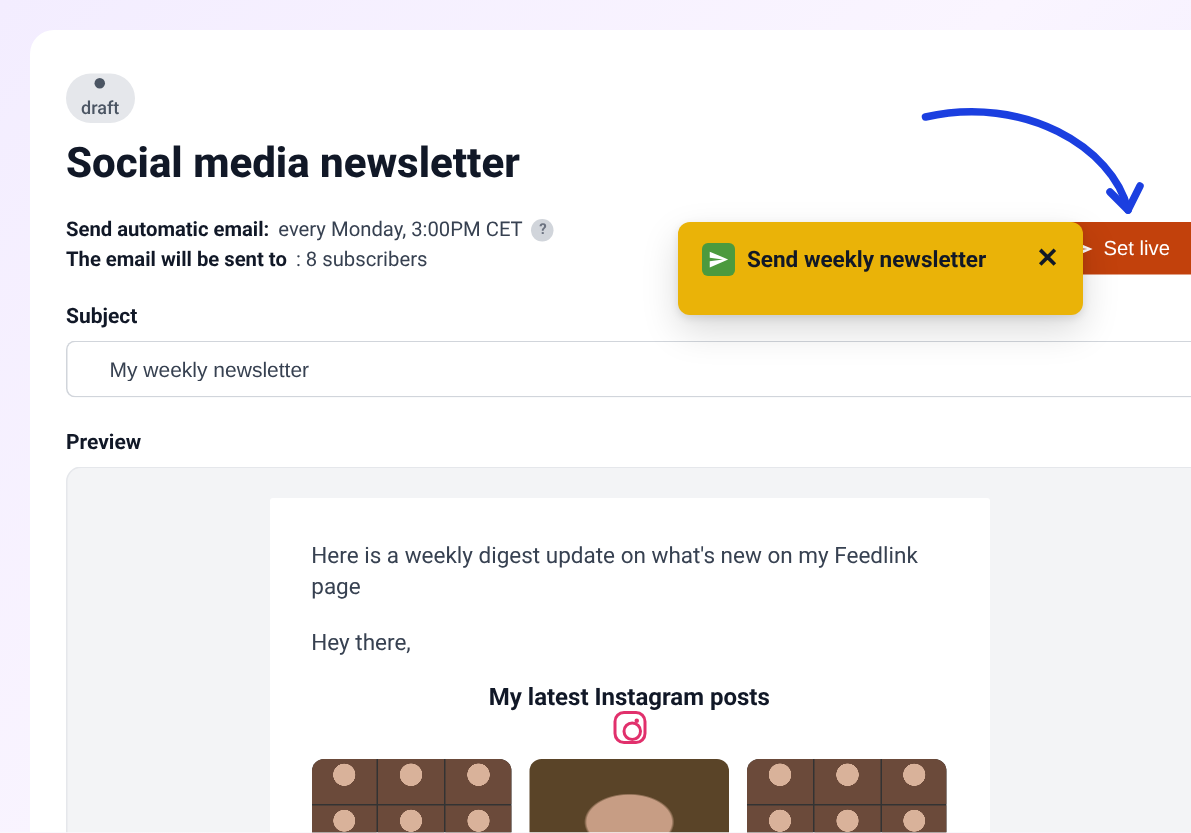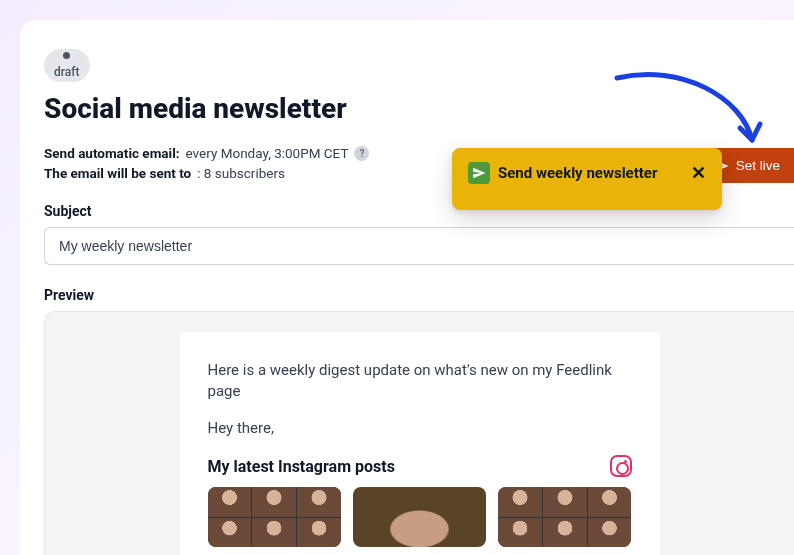--- a/index.html
+++ b/index.html
@@ -62,21 +62,21 @@
     font-weight: 700;
     color: #111827;
     margin-top: 22px;
     margin-bottom: 8px;
   }
   .subject-input {
     width: 750px;
     border: 1px solid #d1d5db;
     border-right: none;
     border-radius: 6px 0 0 6px;
-    padding: 10px 14px;
+    padding: 10px 28px;
     font-size: 14px;
     color: #374151;
     background: #fff;
   }
   .preview-box {
     width: 750px;
     height: 300px;
     background: #f3f4f6;
     border: 1px solid #e5e7eb;
     border-right: none;
@@ -91,20 +91,21 @@
     background: #fff;
     border-radius: 2px;
     padding: 28px 28px 0 28px;
     font-size: 15px;
     color: #374151;
   }
   .email-body p { margin-bottom: 16px; line-height: 1.4; }
   .posts-header {
     display: flex; align-items: center; justify-content: space-between;
     margin: 12px 0 10px 0;
+    flex-direction: column;
   }
   .posts-header h3 { font-size: 16px; font-weight: 700; color: #111827; }
   .ig-icon {
     width: 22px; height: 22px; border: 2px solid #e1306c; border-radius: 7px;
     position: relative;
   }
   .ig-icon::before {
     content: ""; position: absolute; width: 9px; height: 9px;
     border: 2px solid #e1306c; border-radius: 50%;
     top: 4.5px; left: 4.5px;

